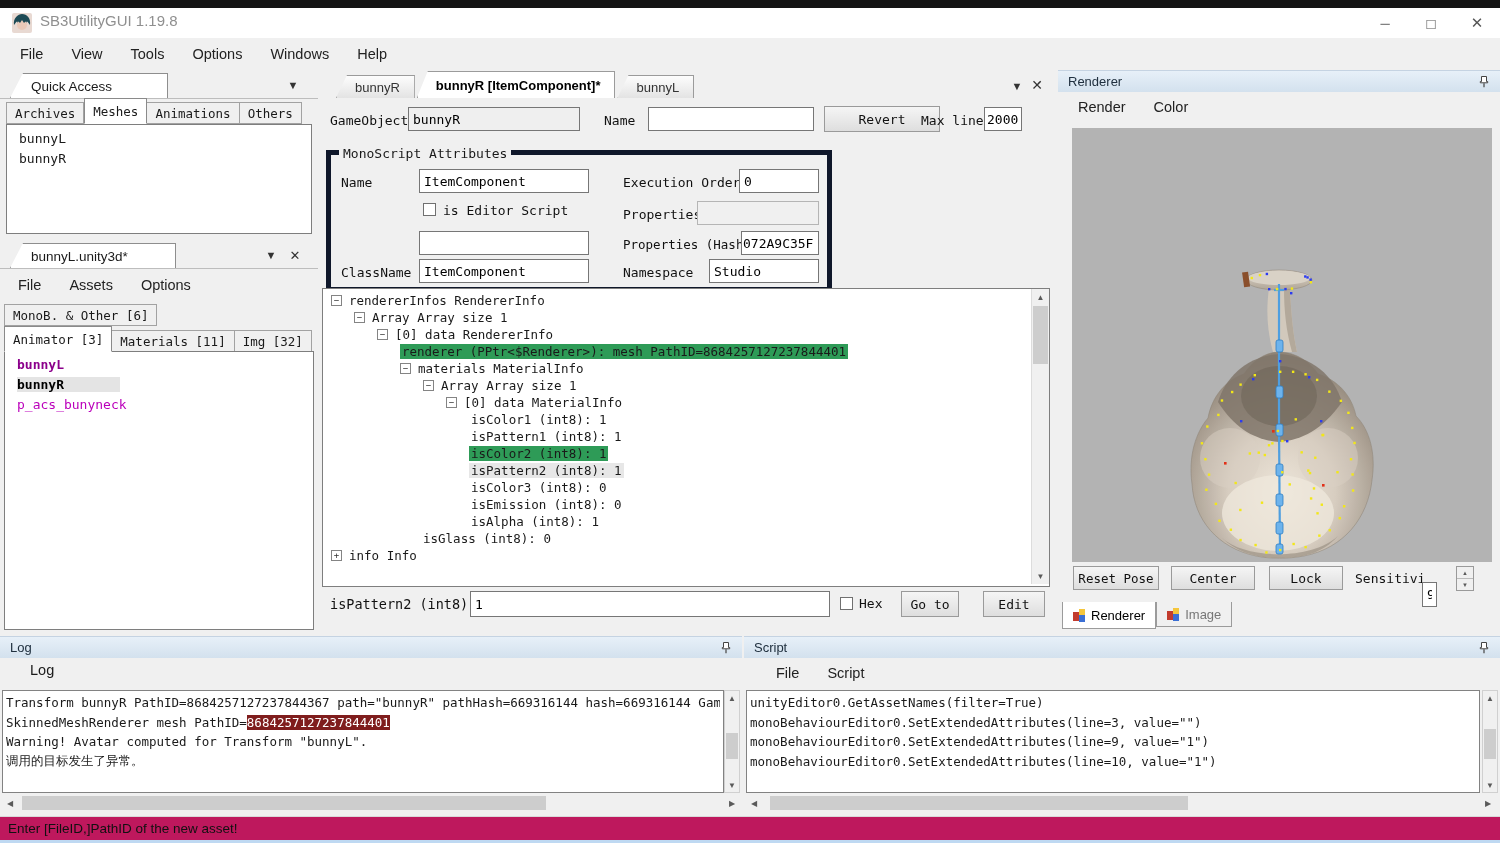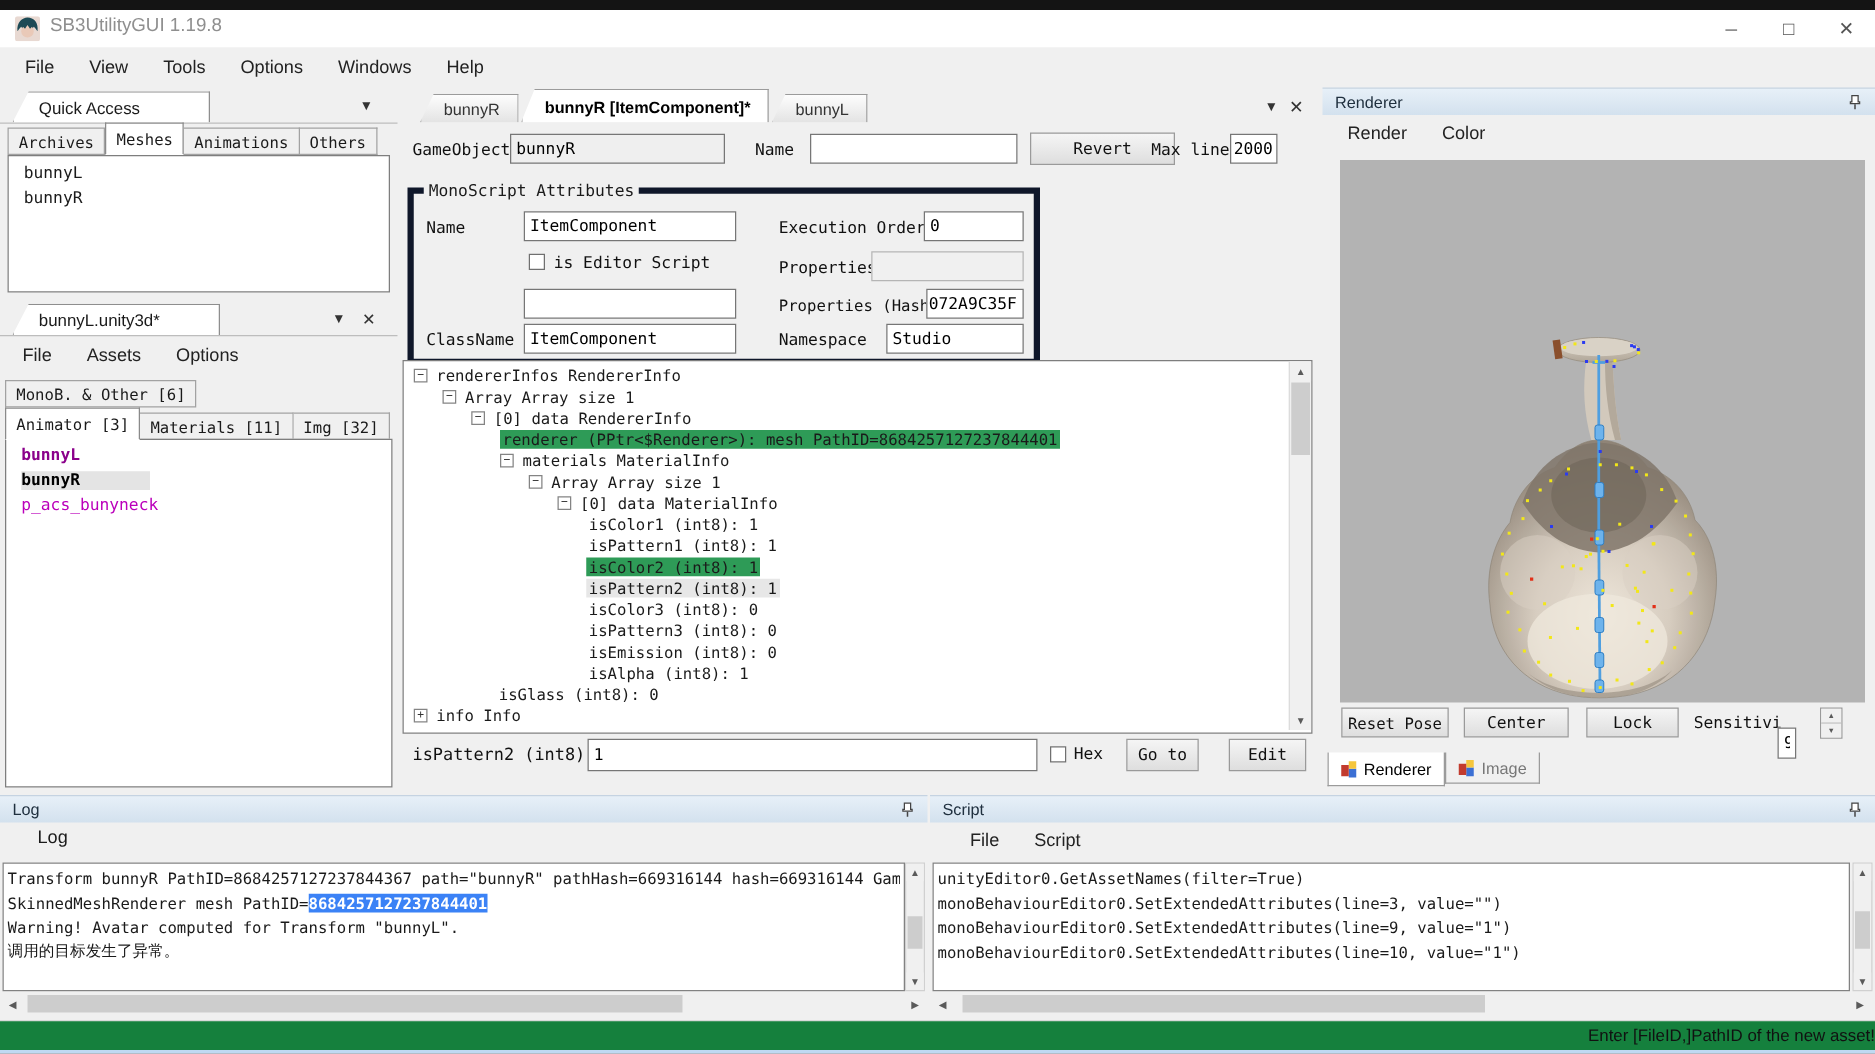--- a/index.html
+++ b/index.html
@@ -69,23 +69,23 @@
   .wicon{width:13px;height:13px;display:inline-block;margin-right:5px;flex:none;
     background:
       linear-gradient(#c23b2e,#c23b2e) 0px 3px / 6px 9px no-repeat,
       linear-gradient(#f5c63c,#f5c63c) 6px 0px / 6px 6px no-repeat,
       linear-gradient(#3b6fd4,#3b6fd4) 6px 6px / 6px 7px no-repeat;}
   .btab{display:inline-flex;align-items:center;height:24px;padding:0 10px;border:1px solid #9b9b9b;border-top:none;
         background:#f0f0f0;font-size:13px;color:#777;}
   .btab.active{background:#fff;color:#000;height:26px;position:relative;z-index:2;}
 
   .log-line{height:19.5px;display:flex;align-items:center;white-space:pre;font-family:"DejaVu Sans Mono",monospace;font-size:12.5px;overflow:hidden;}
-  .sel-blue{background:#3b82f6;color:#fff;font-weight:bold;}
-  .statusbar{left:0;top:816px;width:1500px;height:24px;background:#15803d;border-top:1px solid #d9d9d9;
-             display:flex;align-items:center;padding-left:8px;box-sizing:border-box;font-size:13.5px;color:#111;justify-content:flex-end;}
+  .sel-blue{background:#7f1d1d;color:#fff;}
+  .statusbar{left:0;top:816px;width:1500px;height:24px;background:#be185d;border-top:1px solid #d9d9d9;
+             display:flex;align-items:center;padding-left:8px;box-sizing:border-box;font-size:13.5px;color:#111;}
   .bottom-edge{left:0;top:840px;width:1500px;height:3px;background:#bfd9f2;}
 </style>
 </head>
 <body>
 
 <div class="window">
 
   <div class="abs top-strip"></div>
 
   <div class="abs titlebar">
@@ -242,29 +242,26 @@
         <div class="tree-line" style="padding-left: 146px;">
           <span class="tree-text hl-green">isColor2 (int8): 1</span>
         </div>
         <div class="tree-line" style="padding-left: 146px;">
           <span class="tree-text hl-light">isPattern2 (int8): 1</span>
         </div>
         <div class="tree-line" style="padding-left: 146px;">
           <span class="tree-text">isColor3 (int8): 0</span>
         </div>
         <div class="tree-line" style="padding-left: 146px;">
-          <span class="tree-text">isPattern3 (int8): 0</span>
-        </div>
-        <div class="tree-line" style="padding-left: 146px;">
           <span class="tree-text">isEmission (int8): 0</span>
         </div>
         <div class="tree-line" style="padding-left: 146px;">
           <span class="tree-text">isAlpha (int8): 1</span>
         </div>
-        <div class="tree-line" style="padding-left: 74px;">
+        <div class="tree-line" style="padding-left: 98px;">
           <span class="tree-text">isGlass (int8): 0</span>
         </div>
         <div class="tree-line" style="padding-left: 8px;">
           <span class="expand-box">+</span>
           <span class="tree-text">info Info</span>
         </div>
       </div>
     <div class="abs sb" style="right:0;top:0;width:17px;height:295px;border-left:1px solid #dcdcdc">
       <div class="sb-btn" style="height:16px">▲</div>
       <div class="sb-thumb" style="margin:1px 1px;height:58px"></div>

